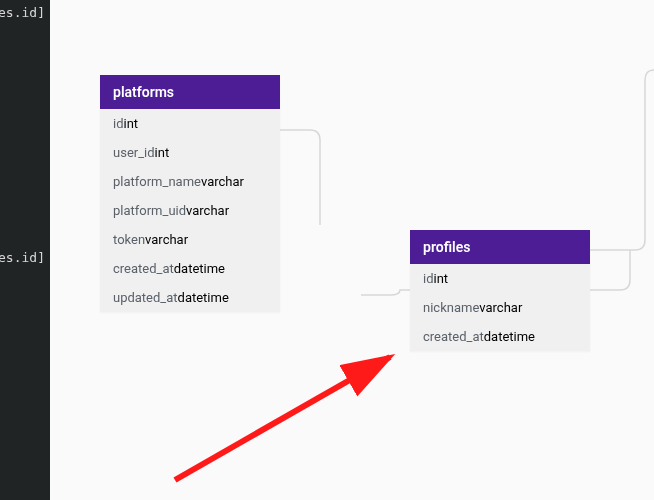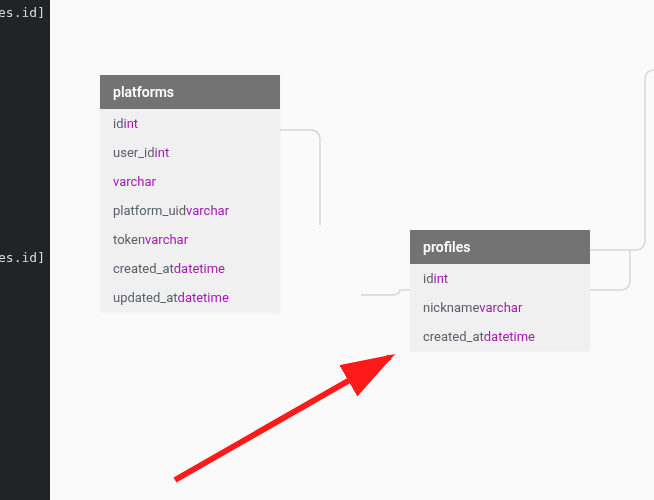--- a/index.html
+++ b/index.html
@@ -40,38 +40,38 @@
     }
     .entity {
       position: absolute;
       background: #f0f0f1;
       box-shadow: 0 1px 2px rgba(0,0,0,0.04);
       width: 180px;
     }
     .entity-platforms { left: 50px; top: 75px; }
     .entity-profiles { left: 360px; top: 230px; }
     .entity-header {
-      background: #737373;
+      background: #4c1d95;
       color: #fff;
       font-weight: 600;
       font-size: 14px;
       padding: 9px 8px 9px 13px;
     }
     .entity-row {
       display: flex;
       justify-content: flex-start;
       align-items: center;
       padding: 7px 13px;
       font-size: 13px;
     }
     .col-name {
       color: #5a6168;
     }
     .col-type {
-      color: #a21caf;
+      color: #000000;
     }
     .connectors {
       position: absolute;
       left: 0;
       top: 0;
       width: 604px;
       height: 500px;
       pointer-events: none;
     }
     .annotation-text {
@@ -113,20 +113,21 @@
     <div class="entity-header">platforms</div>
     <div class="entity-row">
       <span class="col-name">id</span>
       <span class="col-type">int</span>
     </div>
     <div class="entity-row">
       <span class="col-name">user_id</span>
       <span class="col-type">int</span>
     </div>
     <div class="entity-row">
+      <span class="col-name">platform_name</span>
       <span class="col-type">varchar</span>
     </div>
     <div class="entity-row">
       <span class="col-name">platform_uid</span>
       <span class="col-type">varchar</span>
     </div>
     <div class="entity-row">
       <span class="col-name">token</span>
       <span class="col-type">varchar</span>
     </div>

